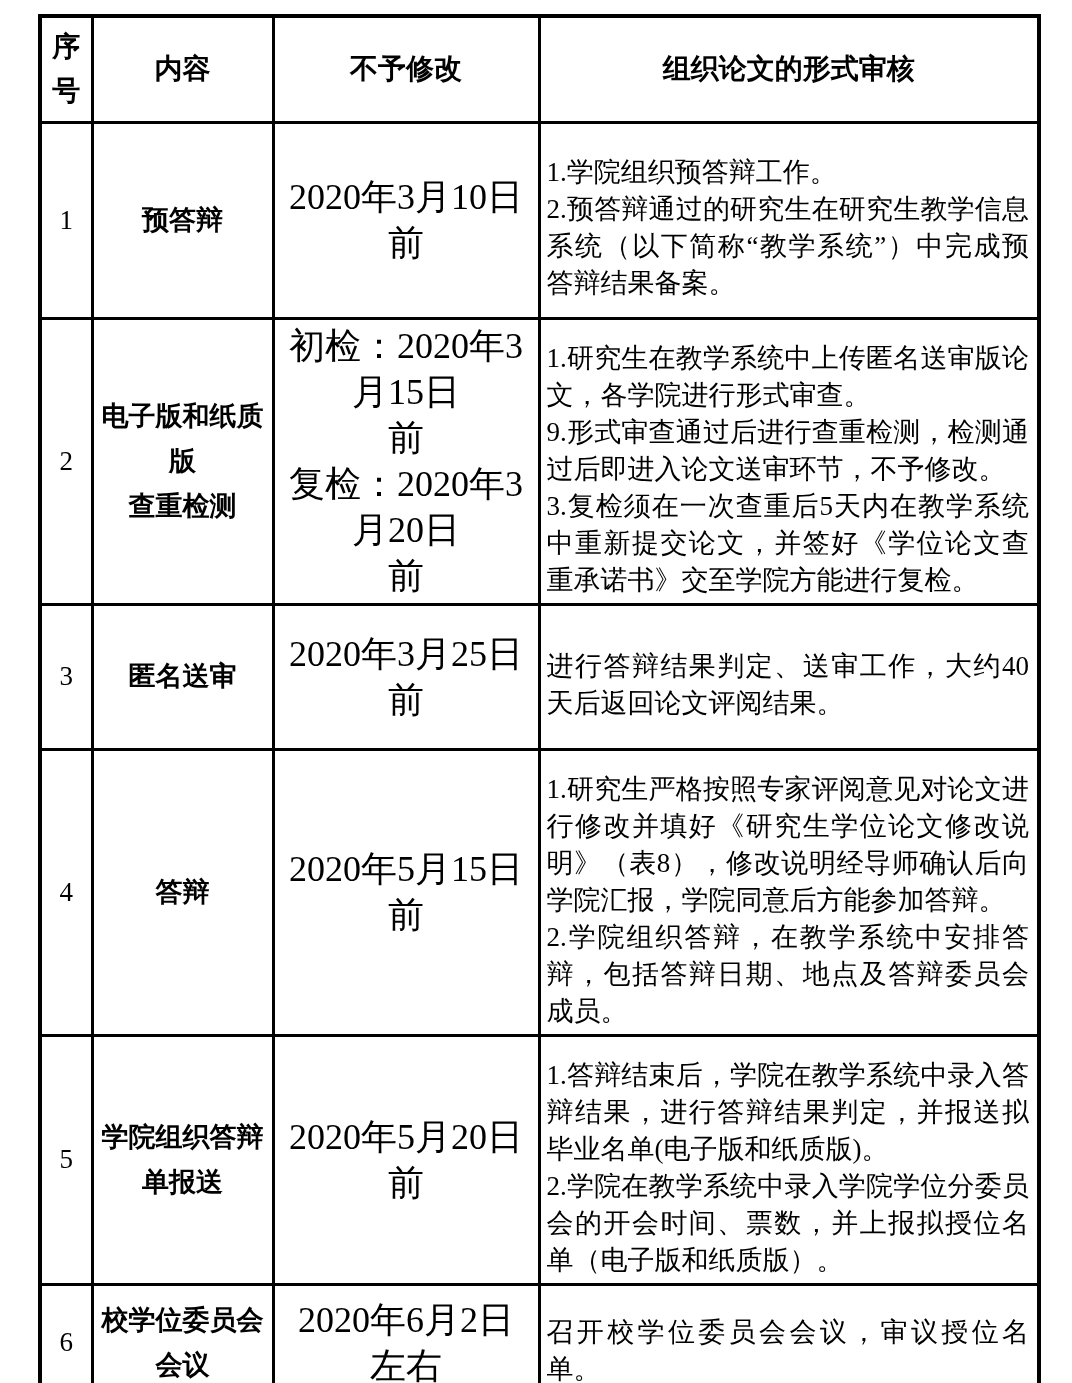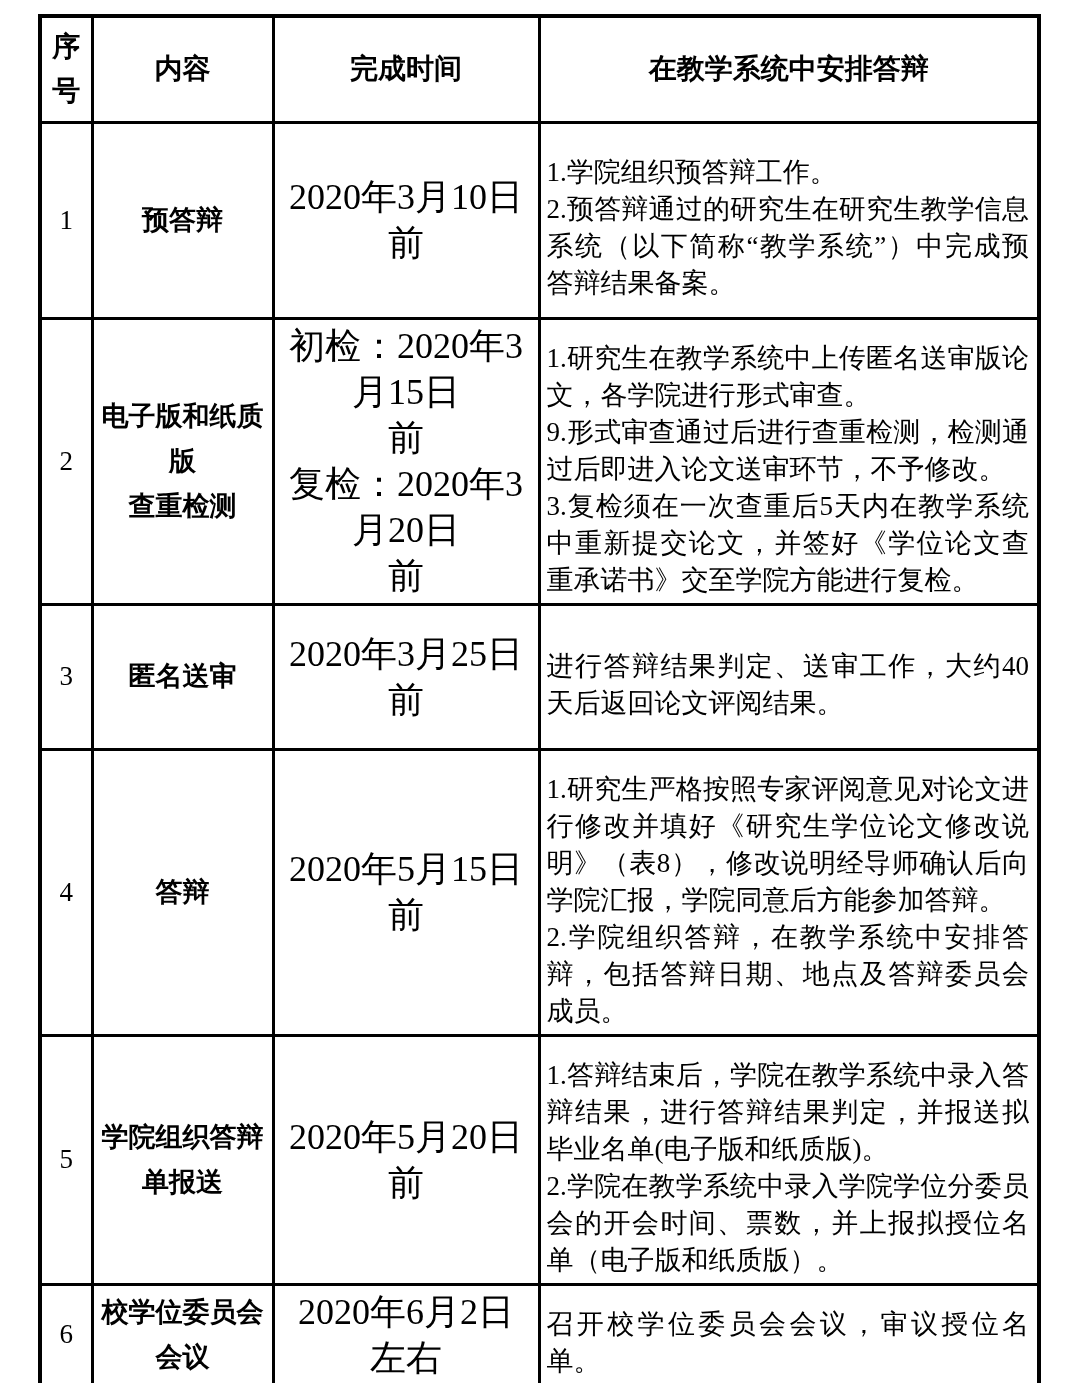--- a/index.html
+++ b/index.html
@@ -60,21 +60,21 @@
     text-align: center;
     white-space: pre-line;
   }
   td.cell-content {
     font-family: "Liberation Sans", "DejaVu Sans", sans-serif;
     font-weight: bold;
     font-size: 27px;
     line-height: 45px;
     text-align: center;
     white-space: pre-line;
-    padding: 4px 4px;
+    padding: 12px 4px;
   }
   td.cell-deadline {
     font-family: "Liberation Serif", serif;
     font-size: 36px;
     line-height: 46px;
     text-align: center;
     white-space: pre-line;
     padding: 0 8px;
   }
   td.cell-details {
@@ -95,22 +95,22 @@
       <col class="c-no">
       <col class="c-content">
       <col class="c-deadline">
       <col class="c-details">
     </colgroup>
     <tbody>
       <tr class="header-row">
         <th>序
 号</th>
         <th>内容</th>
-        <th>完成时间</th>
-        <th>在教学系统中安排答辩</th>
+        <th>不予修改</th>
+        <th>组织论文的形式审核</th>
       </tr>
 
       <tr class="r1">
         <td class="cell-no">1</td>
         <td class="cell-content">预答辩</td>
         <td class="cell-deadline">2020年3月10日前</td>
         <td class="cell-details">1.学院组织预答辩工作。
 2.预答辩通过的研究生在研究生教学信息系统（以下简称“教学系统”）中完成预答辩结果备案。</td>
       </tr>
 

